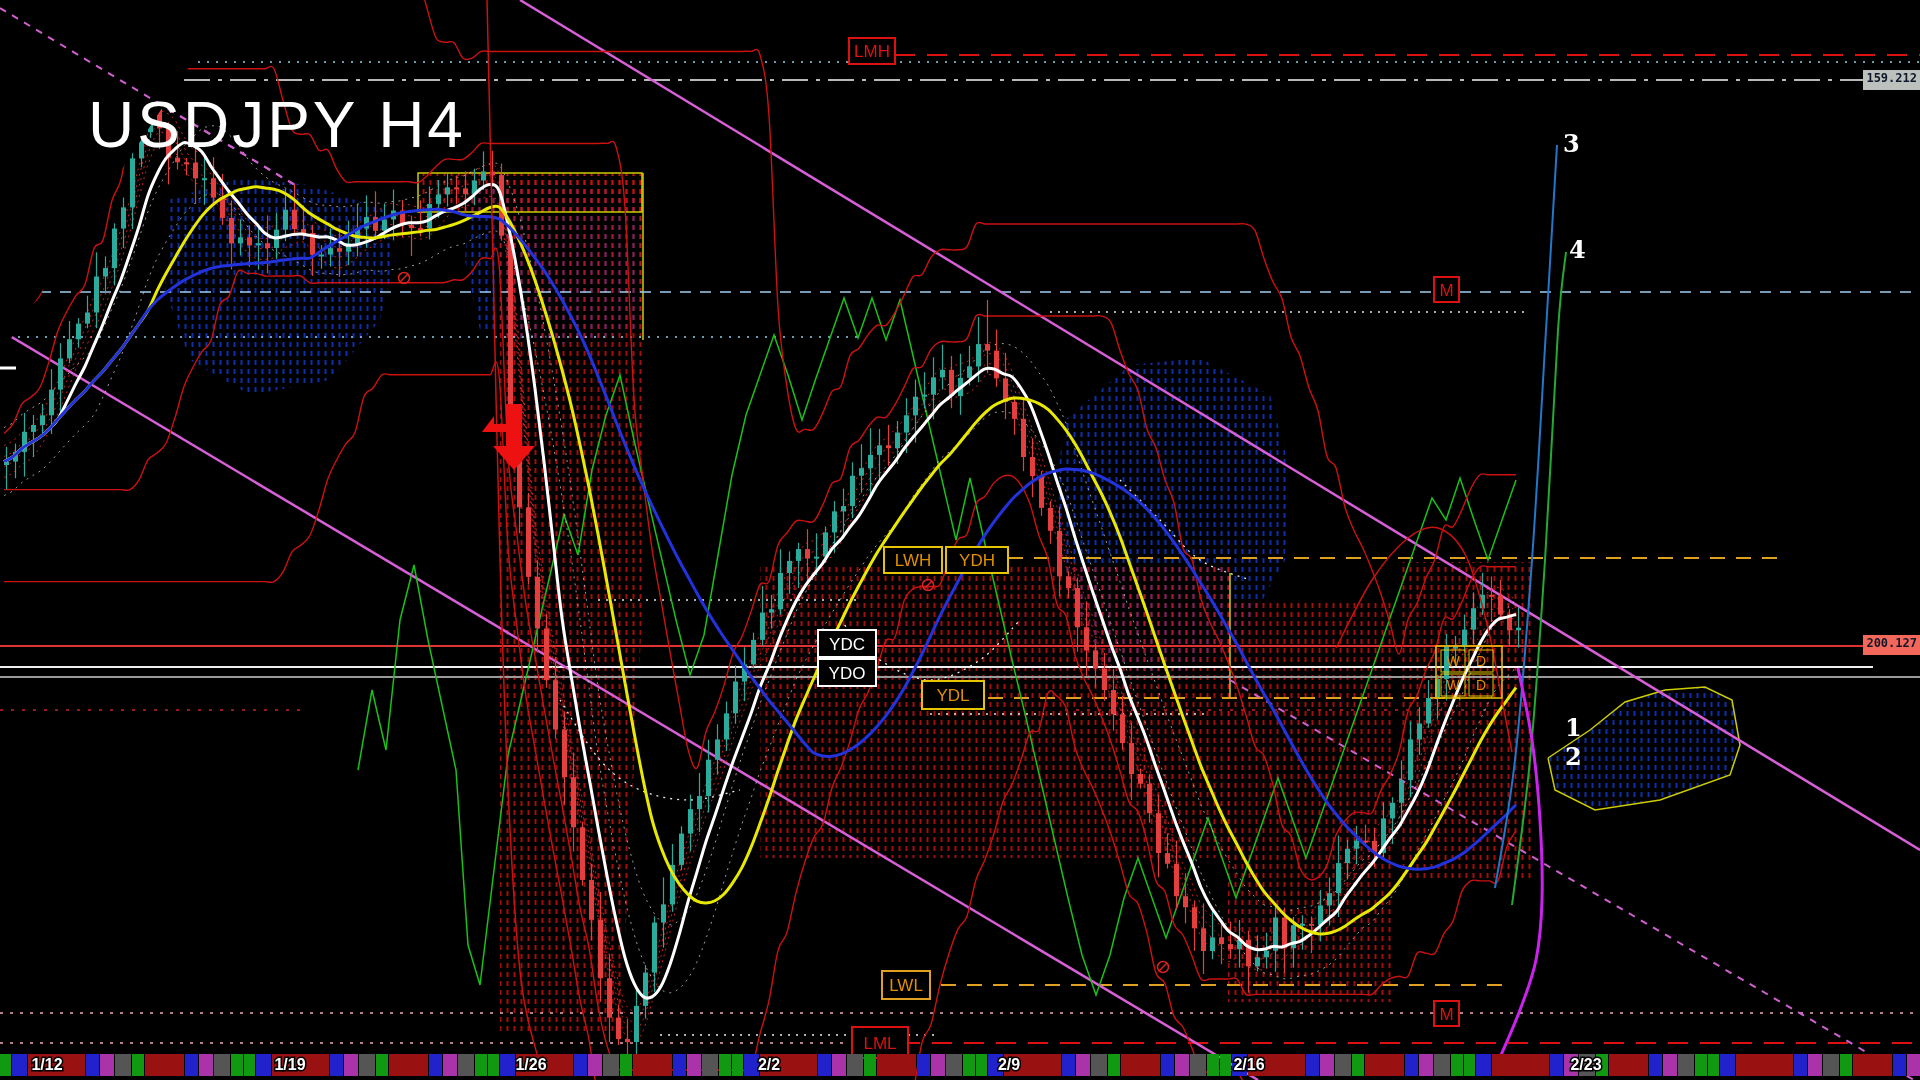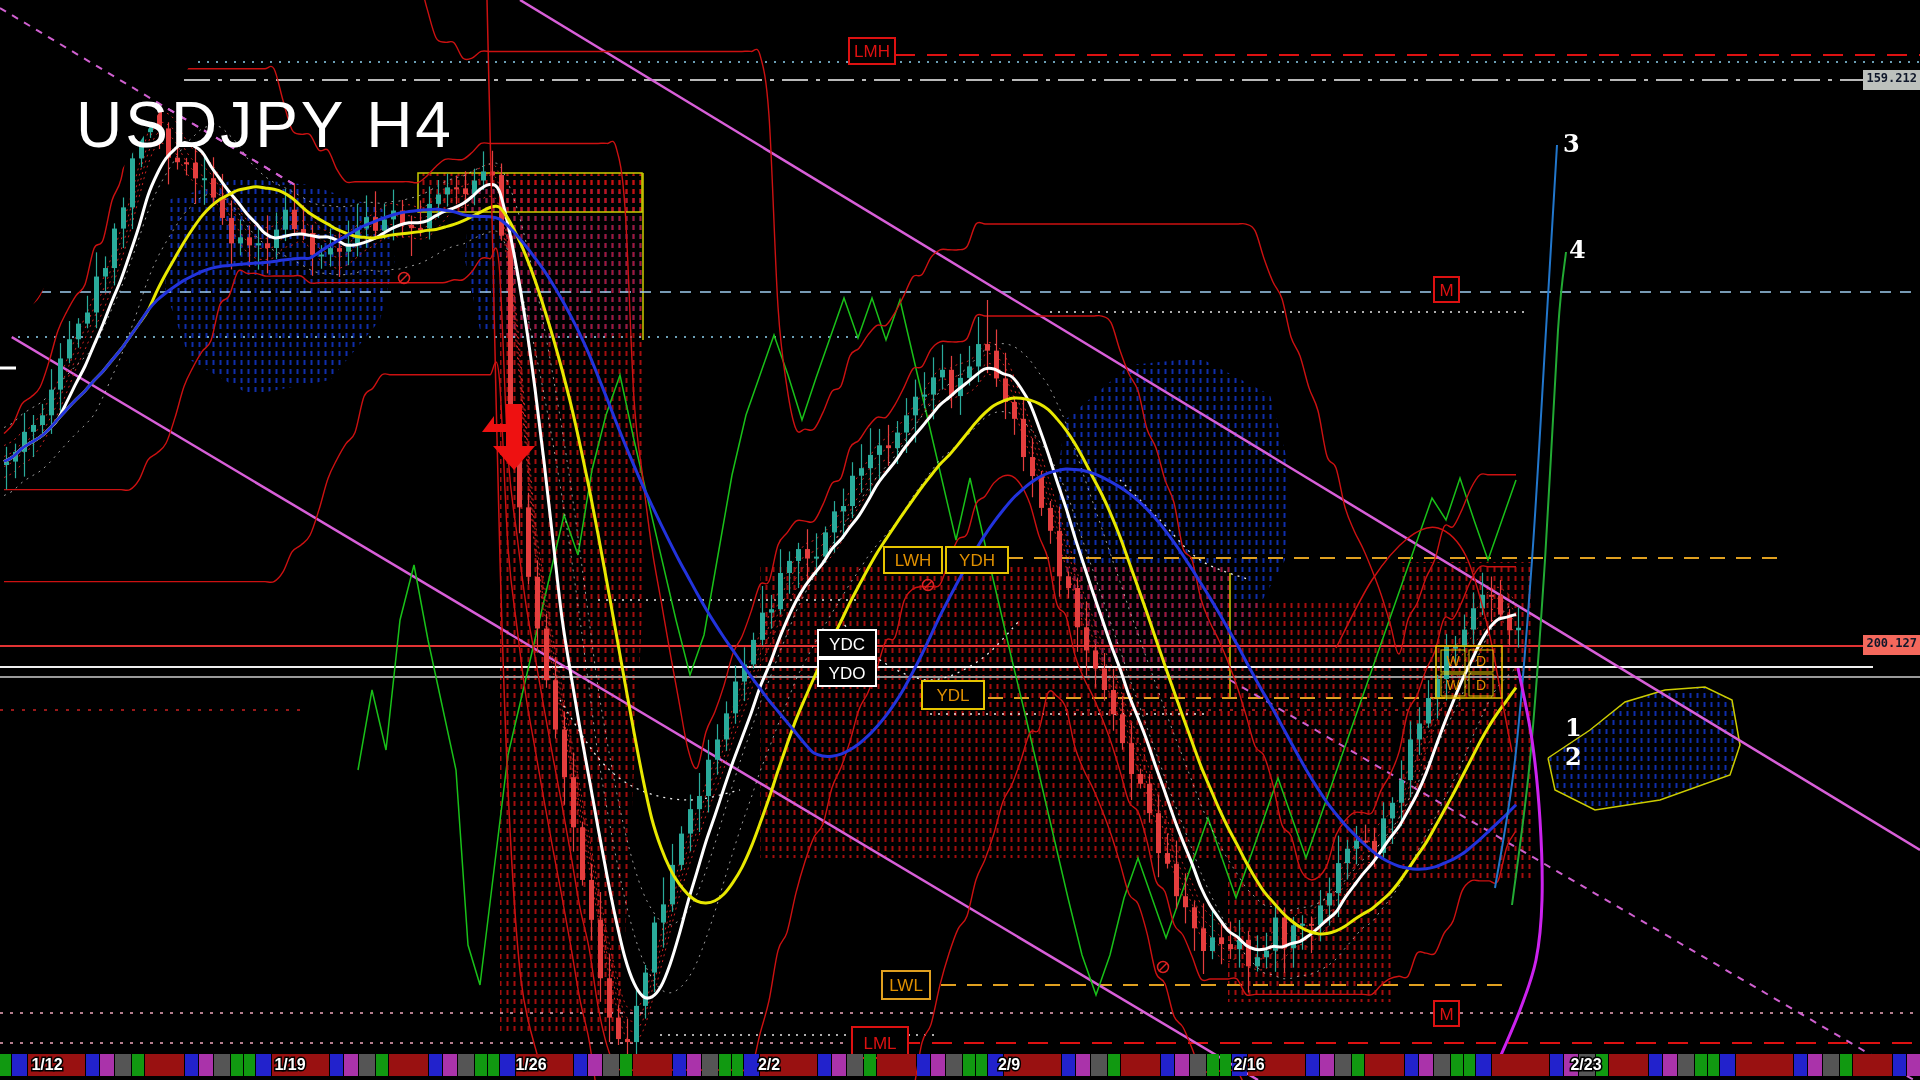--- a/index.html
+++ b/index.html
@@ -1,18 +1,18 @@
 <!DOCTYPE html>
 <html><head>
 <meta charset="utf-8">
 <style>
   html,body{margin:0;padding:0;background:#000;width:1920px;height:1080px;overflow:hidden}
   #stage{position:relative;width:1920px;height:1080px;background:#000;font-family:"Liberation Sans",sans-serif}
   #chart{position:absolute;left:0;top:0}
-  .title{position:absolute;left:76px;top:88px;color:#fff;font-size:64px;letter-spacing:3px;font-family:"Liberation Sans",sans-serif}
+  .title{position:absolute;left:88px;top:88px;color:#fff;font-size:64px;letter-spacing:3px;font-family:"Liberation Sans",sans-serif}
   .badge{position:absolute;right:0;height:18px;line-height:18px;padding:1px 3px;font:bold 12px "DejaVu Sans Mono",monospace;color:#0f172a}
   .badge-upper{top:70px;background:#bdc1bd}
   .badge-current{top:635px;background:#f4685c}
 </style>
 </head>
 <body>
 
 <div id="stage">
   <svg id="chart" width="1920" height="1080" viewBox="0 0 1920 1080">
       <defs>

